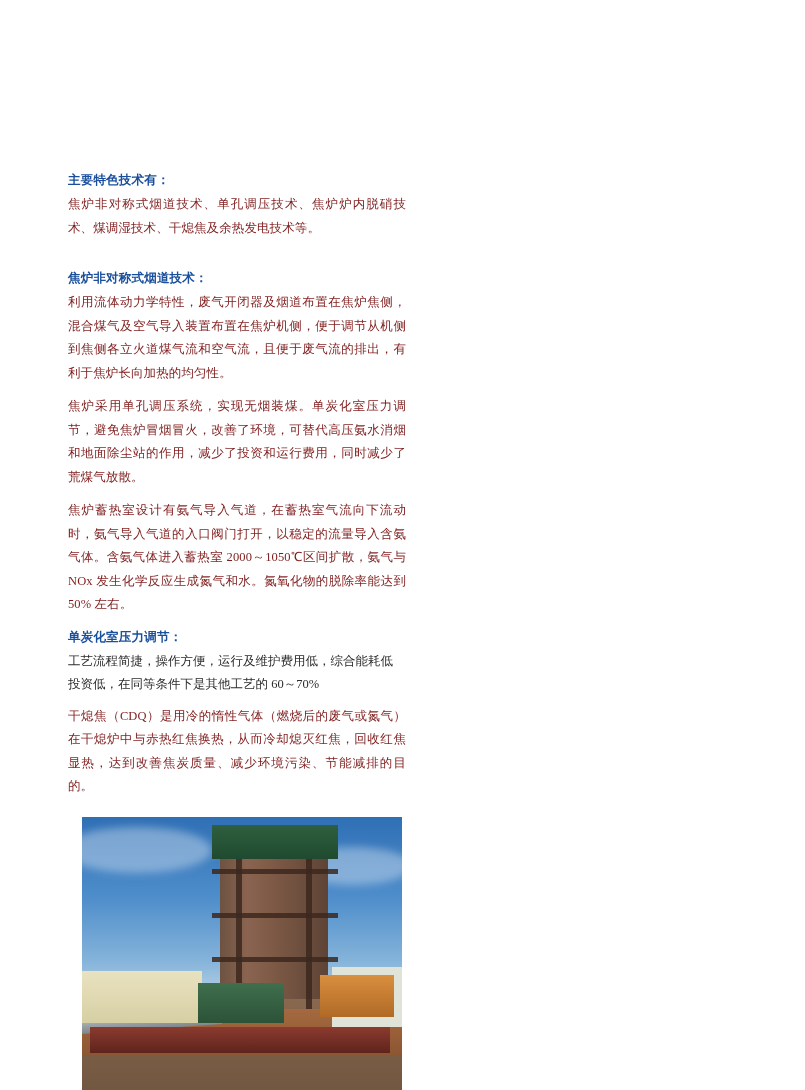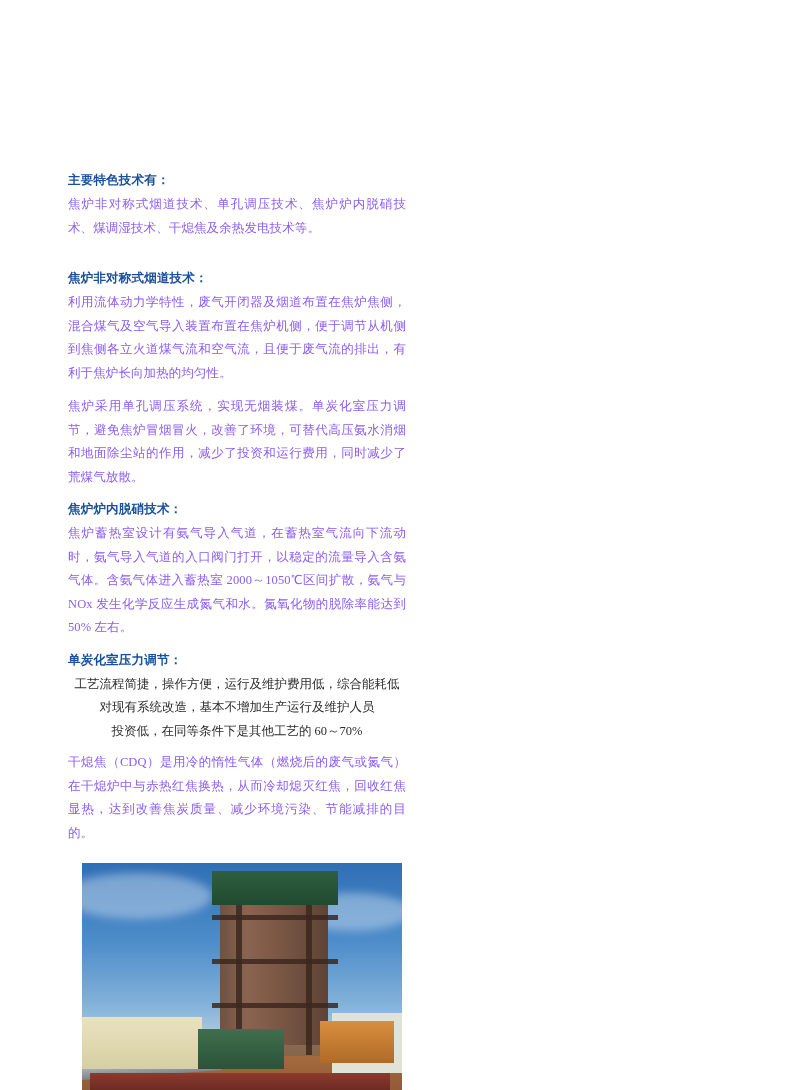--- a/index.html
+++ b/index.html
@@ -42,38 +42,38 @@
   }
   .heading {
     color: #1a4f9c;
     font-weight: bold;
     font-size: 12.5px;
     line-height: 20px;
     margin: 0 0 3px 0;
     letter-spacing: 0.2px;
   }
   .para {
-    color: #8b5cf6;
+    color: #7f1d1d;
     font-size: 12.5px;
     line-height: 23.5px;
     margin: 0 0 10px 0;
     text-align: justify;
     letter-spacing: 0.1px;
   }
   .para.tight {
     margin-bottom: 0;
   }
   .spacer-lg { height: 18px; }
   .bullet-lines {
     color: #2b2b2b;
     font-size: 12.5px;
     line-height: 23.5px;
     margin: 0 0 8px 0;
   }
-  .bullet-lines div { white-space: nowrap; text-align: center; }
+  .bullet-lines div { white-space: nowrap; }
 
   
   .photo {
     position: relative;
     width: 320px;
     overflow: hidden;
     background: #6b7f93;
   }
   .photo1 { height: 292px; margin-bottom: 8px; }
   .caption {
@@ -241,27 +241,25 @@
       <h3 class="heading">主要特色技术有：</h3>
       <p class="para">焦炉非对称式烟道技术、单孔调压技术、焦炉炉内脱硝技术、煤调湿技术、干熄焦及余热发电技术等。</p>
 
       <div class="spacer-lg"></div>
 
       <h3 class="heading">焦炉非对称式烟道技术：</h3>
       <p class="para">利用流体动力学特性，废气开闭器及烟道布置在焦炉焦侧，混合煤气及空气导入装置布置在焦炉机侧，便于调节从机侧到焦侧各立火道煤气流和空气流，且便于废气流的排出，有利于焦炉长向加热的均匀性。</p>
 
       <p class="para">焦炉采用单孔调压系统，实现无烟装煤。单炭化室压力调节，避免焦炉冒烟冒火，改善了环境，可替代高压氨水消烟和地面除尘站的作用，减少了投资和运行费用，同时减少了荒煤气放散。</p>
 
-      <h3 class="heading">焦炉炉内脱硝技术：</h3>
       <p class="para">焦炉蓄热室设计有氨气导入气道，在蓄热室气流向下流动时，氨气导入气道的入口阀门打开，以稳定的流量导入含氨气体。含氨气体进入蓄热室 2000～1050℃区间扩散，氨气与 NOx 发生化学反应生成氮气和水。氮氧化物的脱除率能达到 50% 左右。</p>
 
       <h3 class="heading">单炭化室压力调节：</h3>
       <div class="bullet-lines">
         <div>工艺流程简捷，操作方便，运行及维护费用低，综合能耗低</div>
-        <div>对现有系统改造，基本不增加生产运行及维护人员</div>
         <div>投资低，在同等条件下是其他工艺的 60～70%</div>
       </div>
 
       <p class="para">干熄焦（CDQ）是用冷的惰性气体（燃烧后的废气或氮气）在干熄炉中与赤热红焦换热，从而冷却熄灭红焦，回收红焦显热，达到改善焦炭质量、减少环境污染、节能减排的目的。</p>
 
     </div>
 
     <div class="img-col">
 
       <div class="photo photo1">

